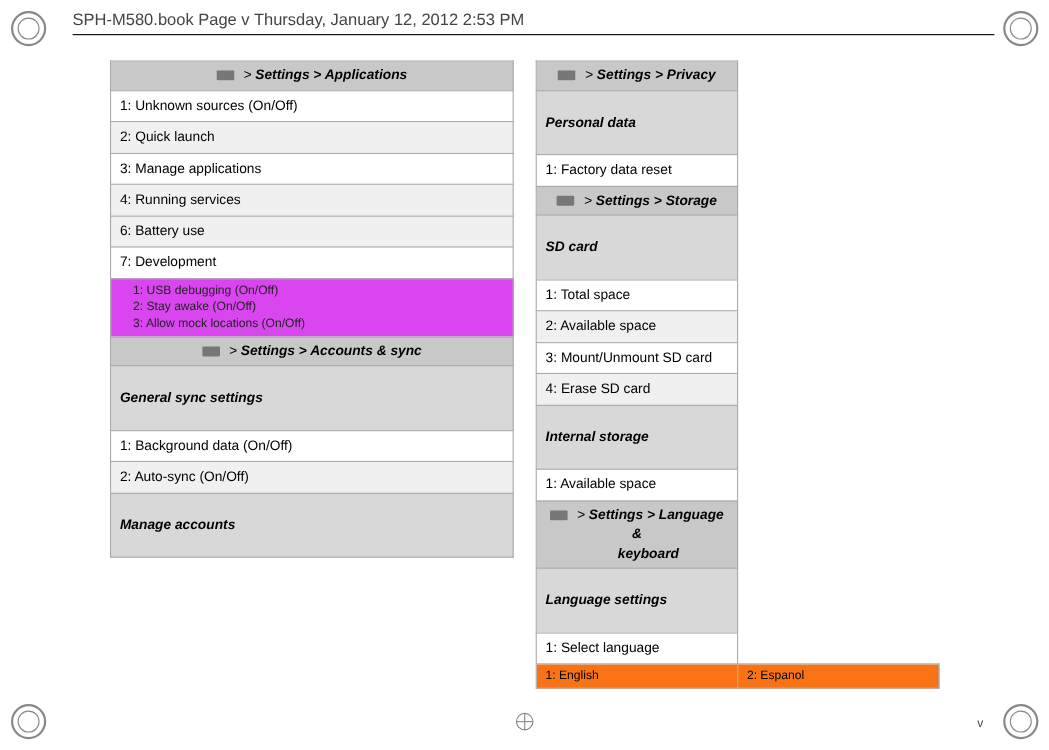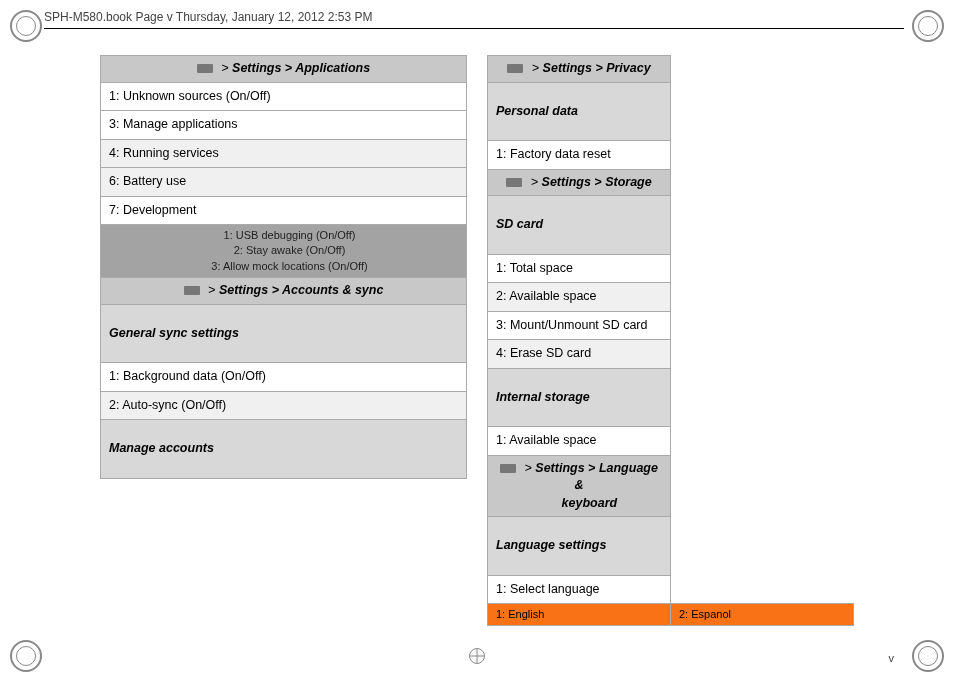--- a/index.html
+++ b/index.html
@@ -12,23 +12,23 @@
       font-size: 13px;
       color: #000;
       position: relative;
       overflow: hidden;
     }
 
     
     .page-header {
       position: absolute;
       top: 10px;
-      left: 44px;
+      left: 66px;
       right: 50px;
-      font-size: 12px;
+      font-size: 15px;
       color: #444;
       border-bottom: 1px solid #000;
       padding-bottom: 4px;
     }
 
     
     .corner-circle {
       position: absolute;
       width: 32px;
       height: 32px;
@@ -146,25 +146,24 @@
       padding: 5px 8px;
       margin-left: 48px;
     }
 
     .item-row.white-bg td {
       background: #ffffff;
     }
 
     
     .sub-item-row td {
-      background: #a3a3a3;
+      background: #d946ef;
       font-size: 11px;
       padding: 3px 8px 3px 20px;
       color: #222;
-      text-align: center;
     }
 
     
     .two-col-row td {
       background: #f97316;
       font-size: 11px;
       padding: 3px 8px;
     }
 
     
@@ -212,20 +211,23 @@
 
         <tr class="header-row">
           <td>
             <span class="icon-bar"></span>
             <em>&gt; <strong>Settings &gt; Applications</strong></em>
           </td>
         </tr>
         <tr class="item-row white-bg">
           <td>1: Unknown sources (On/Off)</td>
         </tr>
+        <tr class="item-row">
+          <td>2: Quick launch</td>
+        </tr>
         <tr class="item-row white-bg">
           <td>3: Manage applications</td>
         </tr>
         <tr class="item-row">
           <td>4: Running services</td>
         </tr>
         <tr class="item-row">
           <td>6: Battery use</td>
         </tr>
         <tr class="item-row white-bg">

